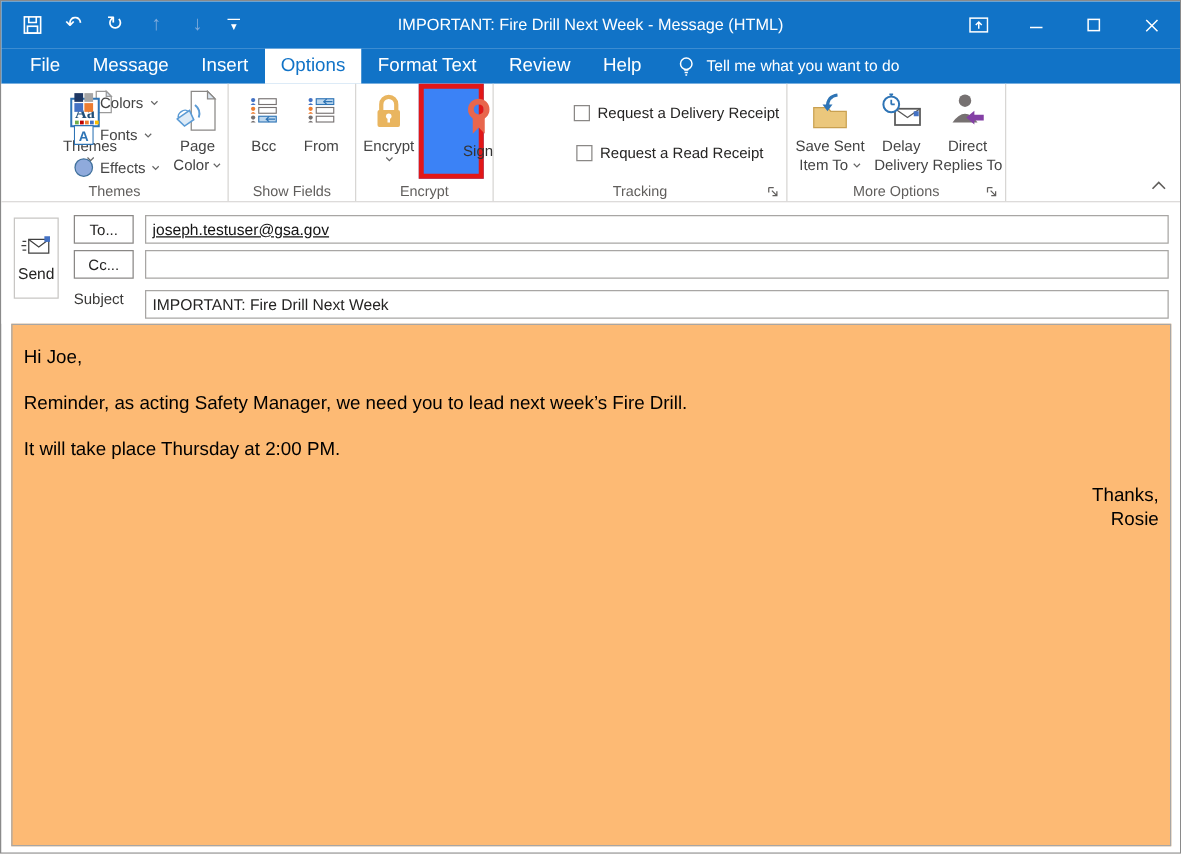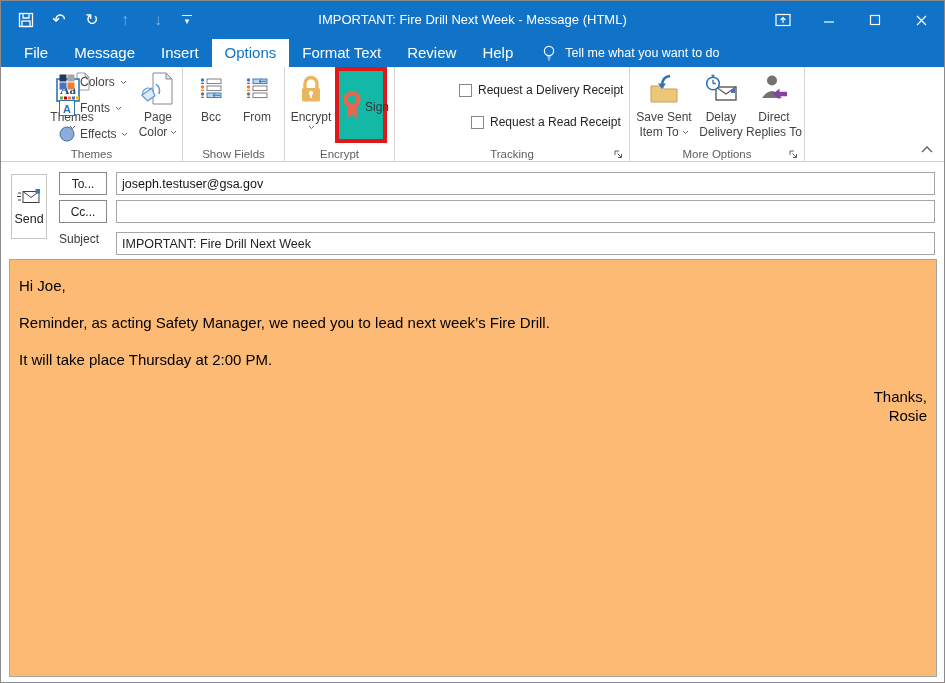--- a/index.html
+++ b/index.html
@@ -30,29 +30,29 @@
   .bigbtn { position:absolute; top:3px; display:flex; flex-direction:column; align-items:center; font-size:12px; color:#444; text-align:center; }
   .bigbtn .iconbox { height:38px; display:flex; align-items:center; justify-content:center; margin-bottom:2px; }
   .bigbtn .lline { line-height:15px; display:flex; align-items:center; gap:3px; justify-content:center; white-space:nowrap; }
   .smallcol { position:absolute; left:58px; top:2px; }
   .smallrow { display:flex; align-items:center; gap:5px; height:26px; font-size:12px; color:#444; white-space:nowrap; }
   .chev { flex:0 0 auto; }
   .cbrow { position:absolute; display:flex; align-items:center; gap:6px; font-size:12px; color:#252423; white-space:nowrap; }
   .cbox { width:13px; height:13px; background:#fff; border:1px solid #8a8886; }
   .launcher { position:absolute; right:4px; bottom:3px; width:12px; height:12px; }
   .collapse { position:absolute; right:10px; bottom:4px; }
-  .signbtn { position:absolute; left:50px; top:0px; width:52px; height:76px; border:4px solid #e21717; background:#14b8a6; display:flex; flex-direction:row; align-items:center; justify-content:flex-start; padding-top:4px; font-size:12px; color:#333; }
+  .signbtn { position:absolute; left:50px; top:0px; width:52px; height:76px; border:4px solid #e21717; background:#3b82f6; display:flex; flex-direction:column; align-items:center; justify-content:flex-start; padding-top:4px; font-size:12px; color:#333;padding-left:43px; }
   .signbtn .iconbox { height:36px; display:flex; align-items:center; margin-bottom:3px; }
   
   .compose { position:absolute; left:0; top:161px; right:0; height:97px; background:#fff; }
   .sendbox { position:absolute; left:10px; top:12px; width:36px; height:65px; border:1px solid #c8c6c4; display:flex; flex-direction:column; align-items:center; justify-content:center; gap:6px; font-size:12.5px; color:#252423; }
   .addrbtn { position:absolute; left:58px; width:48px; height:23px; border:1px solid #8a8886; background:#fff; font-size:12px; color:#252423; display:flex; align-items:center; justify-content:center; }
   .subjlabel { position:absolute; left:58px; top:66px; height:23px; line-height:23px; font-size:12px; color:#3b3a39; }
   .field { position:absolute; left:115px; right:9px; height:23px; border:1px solid #a8a6a4; background:#fff; font-size:12.5px; display:flex; align-items:center; padding:0 5px; overflow:hidden; white-space:nowrap; }
-  .field .addr { color:#141414; }
+  .field .addr { text-decoration:underline; color:#141414; }
   
   .bodybox { position:absolute; left:8px; right:7px; top:258px; bottom:5px; border:1px solid #a8a6a4; background:#fdba74; padding:16px 9px; font-size:15px; line-height:19px; color:#000; overflow:hidden; }
   .bodybox p { margin:0 0 18px 0; }
   .bodybox p.tight { margin:0;text-align:right; }
 </style>
 </head>
 <body>
 
 <div id="window">
 
@@ -255,21 +255,21 @@
         <span>Sign</span>
       </div>
       <div class="grouplabel">Encrypt</div>
     </div>
 
     <div class="rgroup" style="left:394px;width:235px;">
       <div class="cbrow" style="left:64px;top:16px;">
         <span class="cbox"></span>
         <span>Request a Delivery Receipt</span>
       </div>
-      <div class="cbrow" style="left:76px;top:48px;">
+      <div class="cbrow" style="left:66px;top:48px;">
         <span class="cbox"></span>
         <span>Request a Read Receipt</span>
       </div>
       <div class="grouplabel">Tracking</div>
       <span class="launcher">
         <svg width="11" height="11" viewBox="0 0 11 11">
             <path d="M2 2 h4 M2 2 v4" stroke="#605e5c" fill="none"></path>
             <path d="M4.5 4.5 L8.5 8.5 M8.5 5 V8.5 H5" stroke="#605e5c" fill="none"></path>
           </svg>
       </span>

